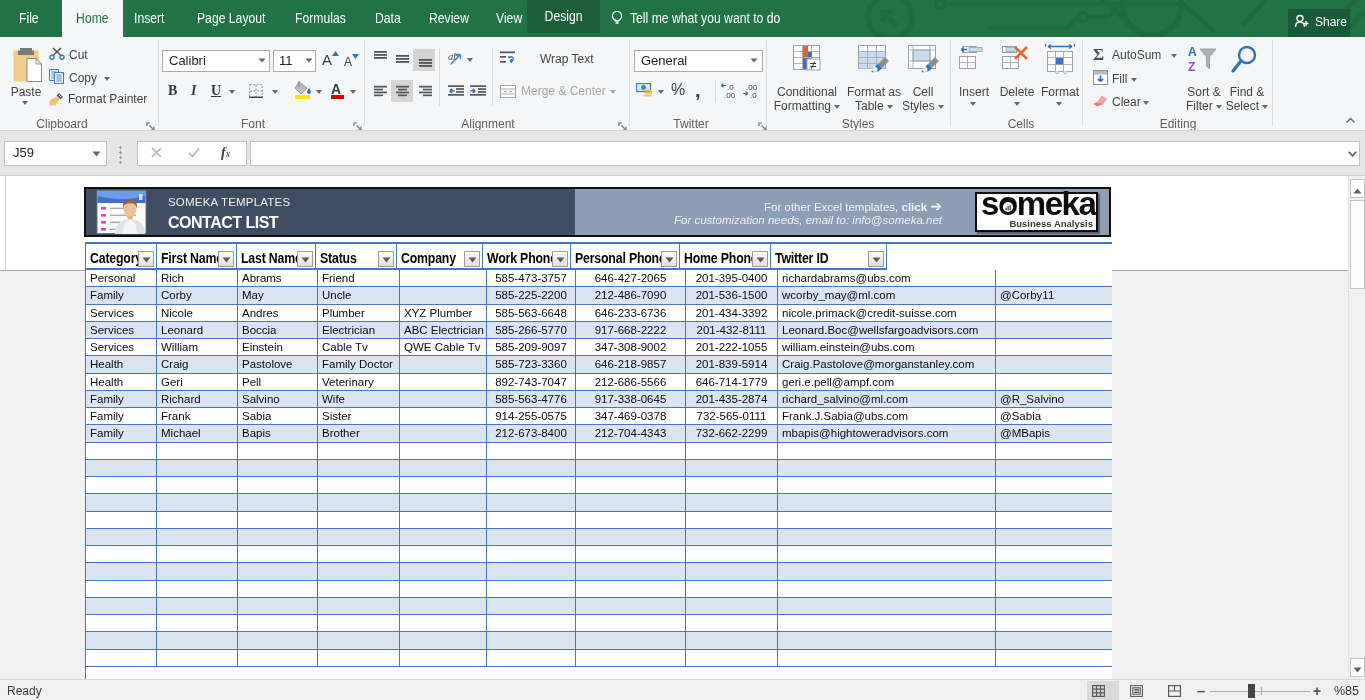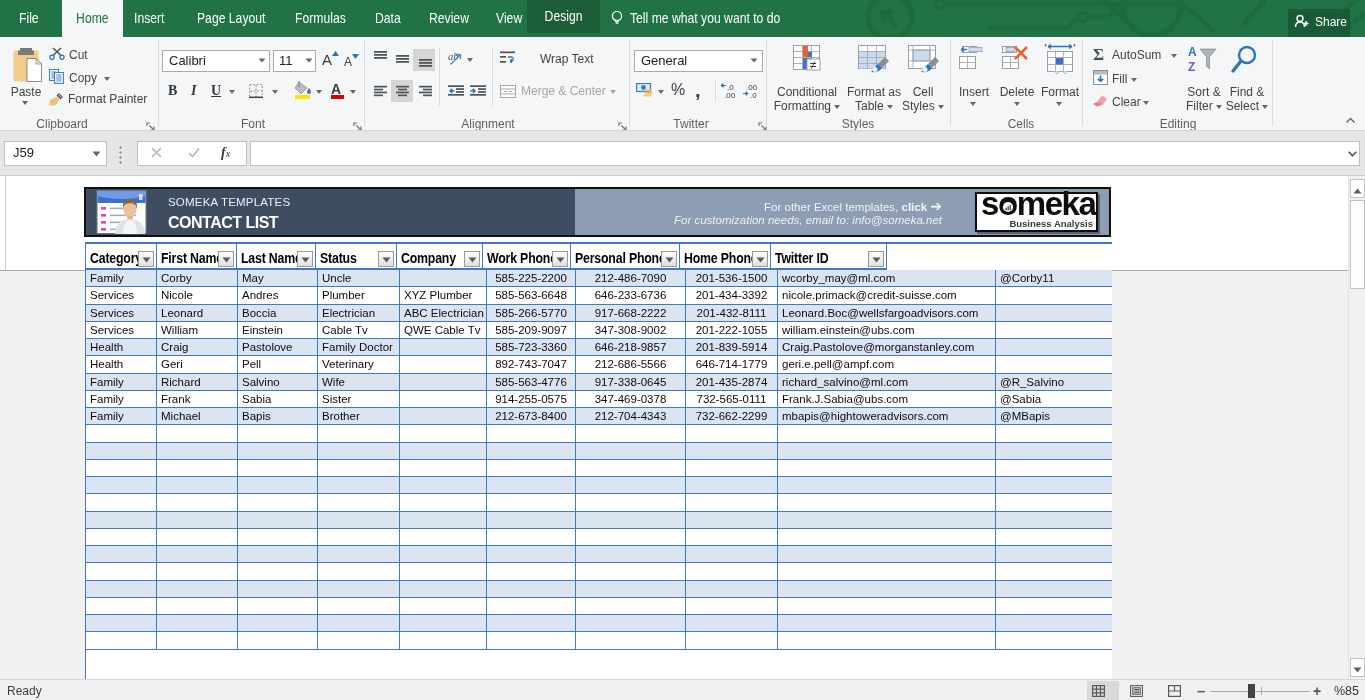--- a/index.html
+++ b/index.html
@@ -521,20 +521,32 @@
         <div class="hc" style="width:110px"><span class="ht">Personal Phone</span><span class="fb"><svg width="9" height="6" viewBox="0 0 9 6">
               <path d="M0.5 0.5 L8.5 0.5 L4.5 5.5 Z" fill="#5a5a5a"></path>
             </svg></span></div>
         <div class="hc" style="width:92px"><span class="ht">Home Phone</span><span class="fb"><svg width="9" height="6" viewBox="0 0 9 6">
               <path d="M0.5 0.5 L8.5 0.5 L4.5 5.5 Z" fill="#5a5a5a"></path>
             </svg></span></div>
         <div class="hc" style="width:117px"><span class="ht">Twitter ID</span><span class="fb"><svg width="9" height="6" viewBox="0 0 9 6">
               <path d="M0.5 0.5 L8.5 0.5 L4.5 5.5 Z" fill="#5a5a5a"></path>
             </svg></span></div>
       </div>
+      <div class="dr" style="background:#ffffff">
+        <div class="dc" style="width:71px">Personal</div>
+        <div class="dc" style="width:81px">Rich</div>
+        <div class="dc" style="width:80px">Abrams</div>
+        <div class="dc" style="width:82px">Friend</div>
+        <div class="dc" style="width:87px"></div>
+        <div class="dc c" style="width:89px">585-473-3757</div>
+        <div class="dc c" style="width:110px">646-427-2065</div>
+        <div class="dc c" style="width:92px">201-395-0400</div>
+        <div class="dc" style="width:218px">richardabrams@ubs.com</div>
+        <div class="dc" style="width:117px"></div>
+      </div>
       <div class="dr" style="background:#dbe5f1">
         <div class="dc" style="width:71px">Family</div>
         <div class="dc" style="width:81px">Corby</div>
         <div class="dc" style="width:80px">May</div>
         <div class="dc" style="width:82px">Uncle</div>
         <div class="dc" style="width:87px"></div>
         <div class="dc c" style="width:89px">585-225-2200</div>
         <div class="dc c" style="width:110px">212-486-7090</div>
         <div class="dc c" style="width:92px">201-536-1500</div>
         <div class="dc" style="width:218px">wcorby_may@ml.com</div>

